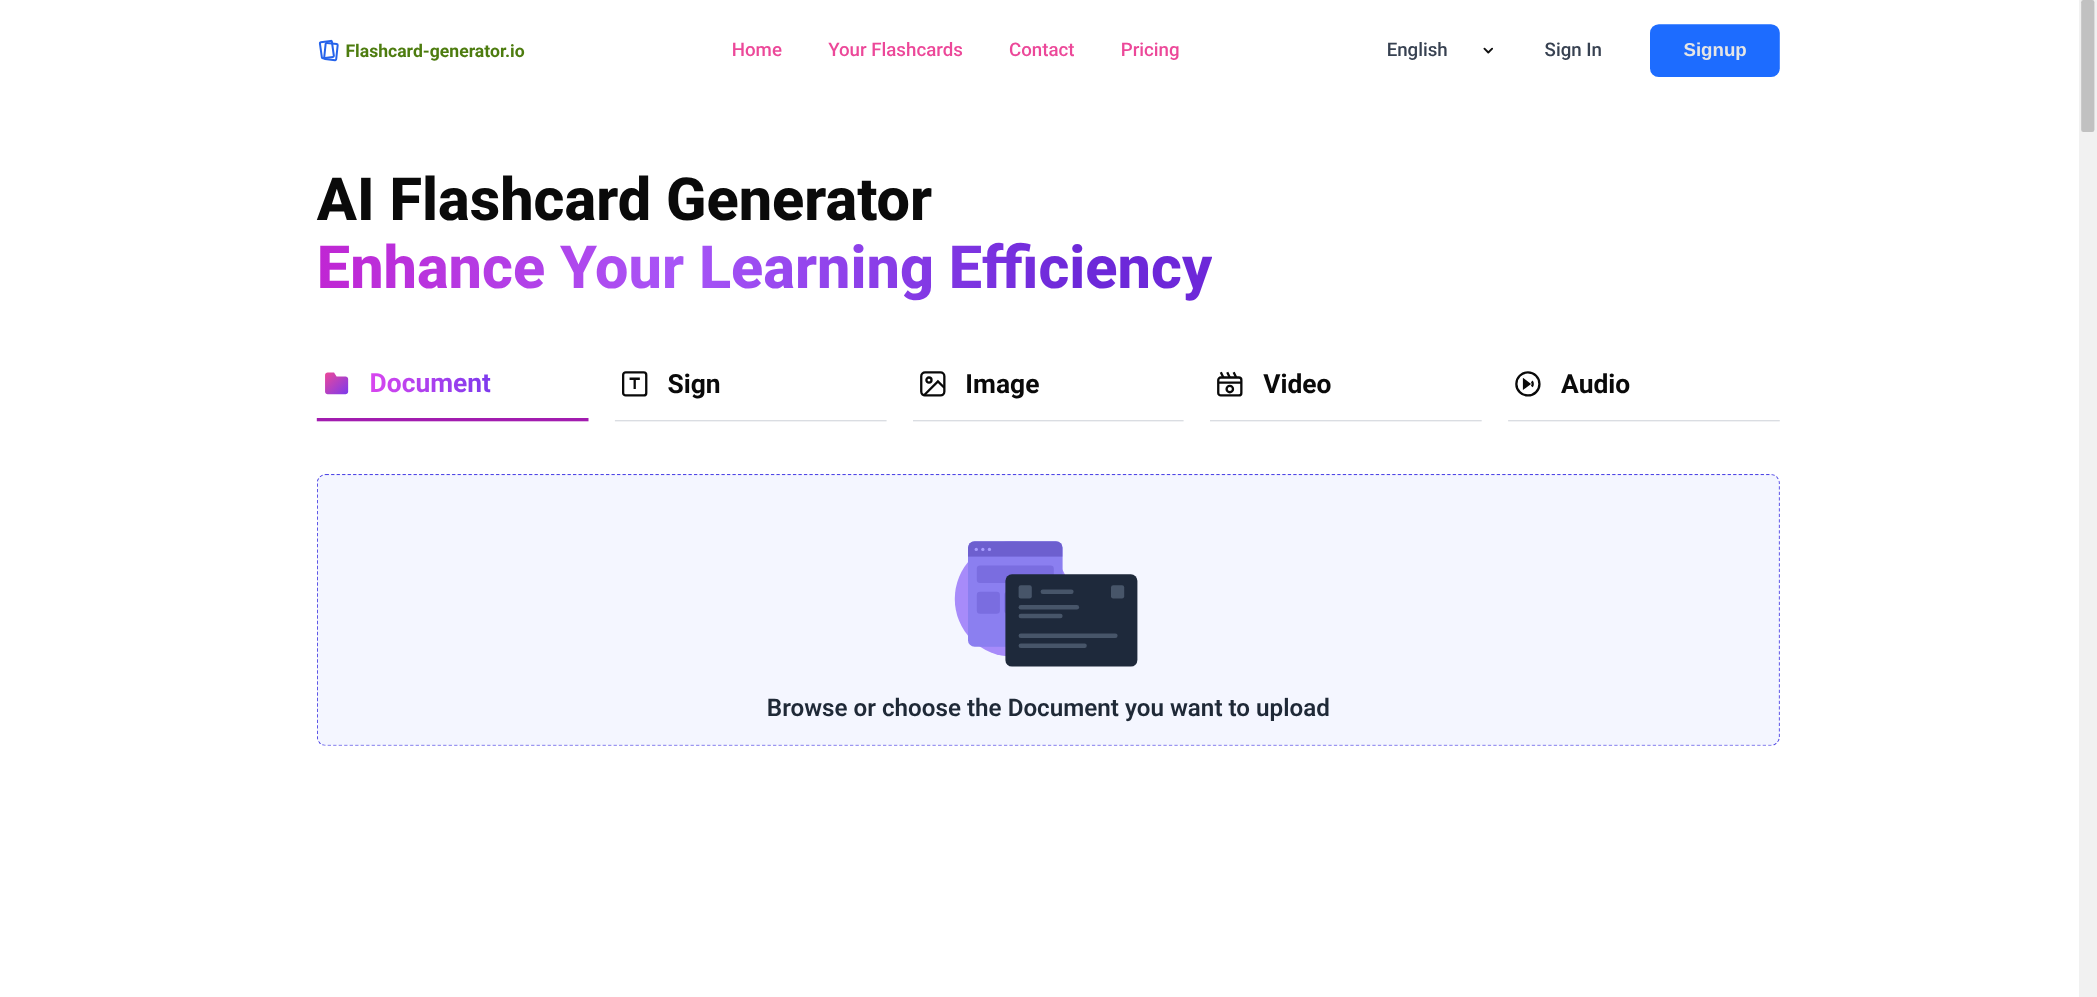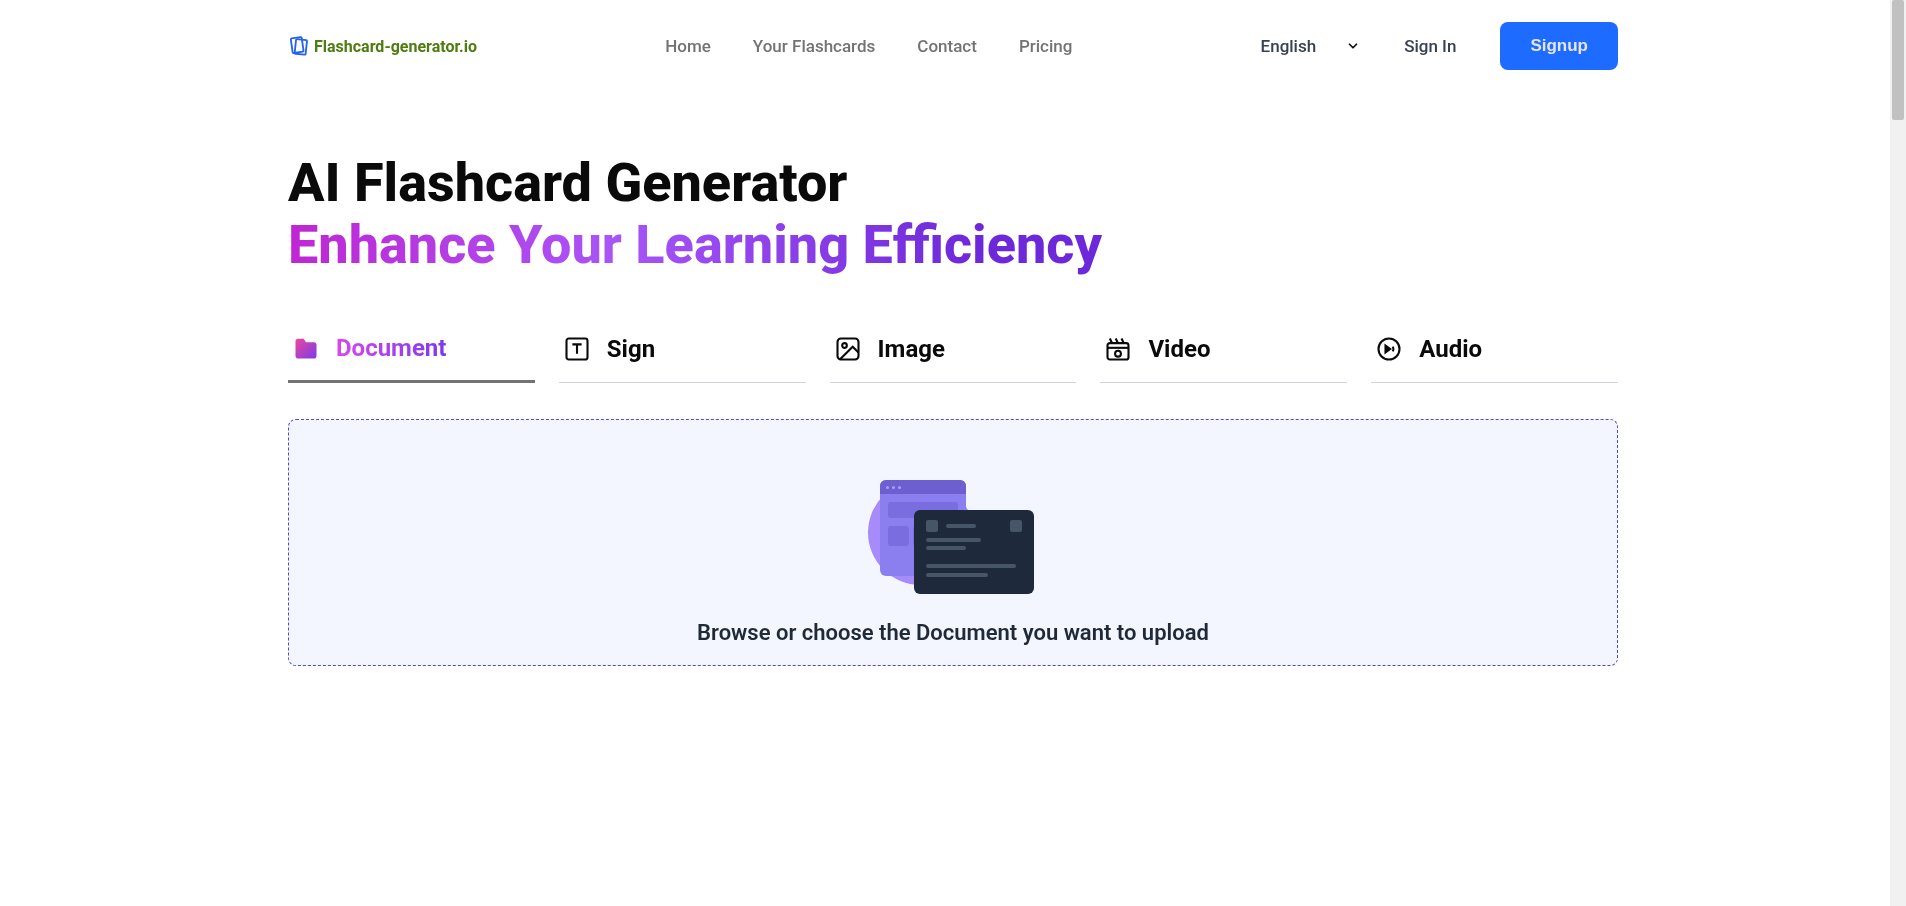--- a/index.html
+++ b/index.html
@@ -36,21 +36,21 @@
     }
     .logo-icon {
       width: 22px;
       height: 22px;
     }
     .nav {
       display: flex;
       gap: 42px;
     }
     .nav-item {
-      color: #737373;
+      color: #ec4899;
       font-size: 17px;
       font-weight: 500;
       cursor: pointer;
     }
     .header-right {
       display: flex;
       align-items: center;
       gap: 44px;
     }
     .lang-select {
@@ -111,21 +111,21 @@
     .tab {
       flex: 1;
       display: flex;
       align-items: center;
       gap: 16px;
       padding: 10px 4px 18px 4px;
       border-bottom: 1px solid #d1d5db;
       cursor: pointer;
     }
     .tab.active {
-      border-bottom: 3px solid #737373;
+      border-bottom: 3px solid #a21caf;
     }
     .tab.active .tab-label {
       background: linear-gradient(90deg, #d946ef 0%, #7c3aed 100%);
       -webkit-background-clip: text;
       background-clip: text;
       color: transparent;
     }
     .tab-label {
       font-size: 24px;
       font-weight: 700;
@@ -134,21 +134,21 @@
     .tab-icon {
       width: 28px;
       height: 28px;
       color: #0a0a0a;
     }
     .tab.active .doc-icon-bg {
       fill: url(#docGrad);
     }
     
     .upload-area {
-      margin-top: 36px;
+      margin-top: 48px;
       border: 1px dashed #4f46e5;
       border-radius: 8px;
       background: #f4f6ff;
       padding: 60px 20px 20px 20px;
       text-align: center;
       cursor: pointer;
     }
     .upload-illustration {
       position: relative;
       width: 170px;

